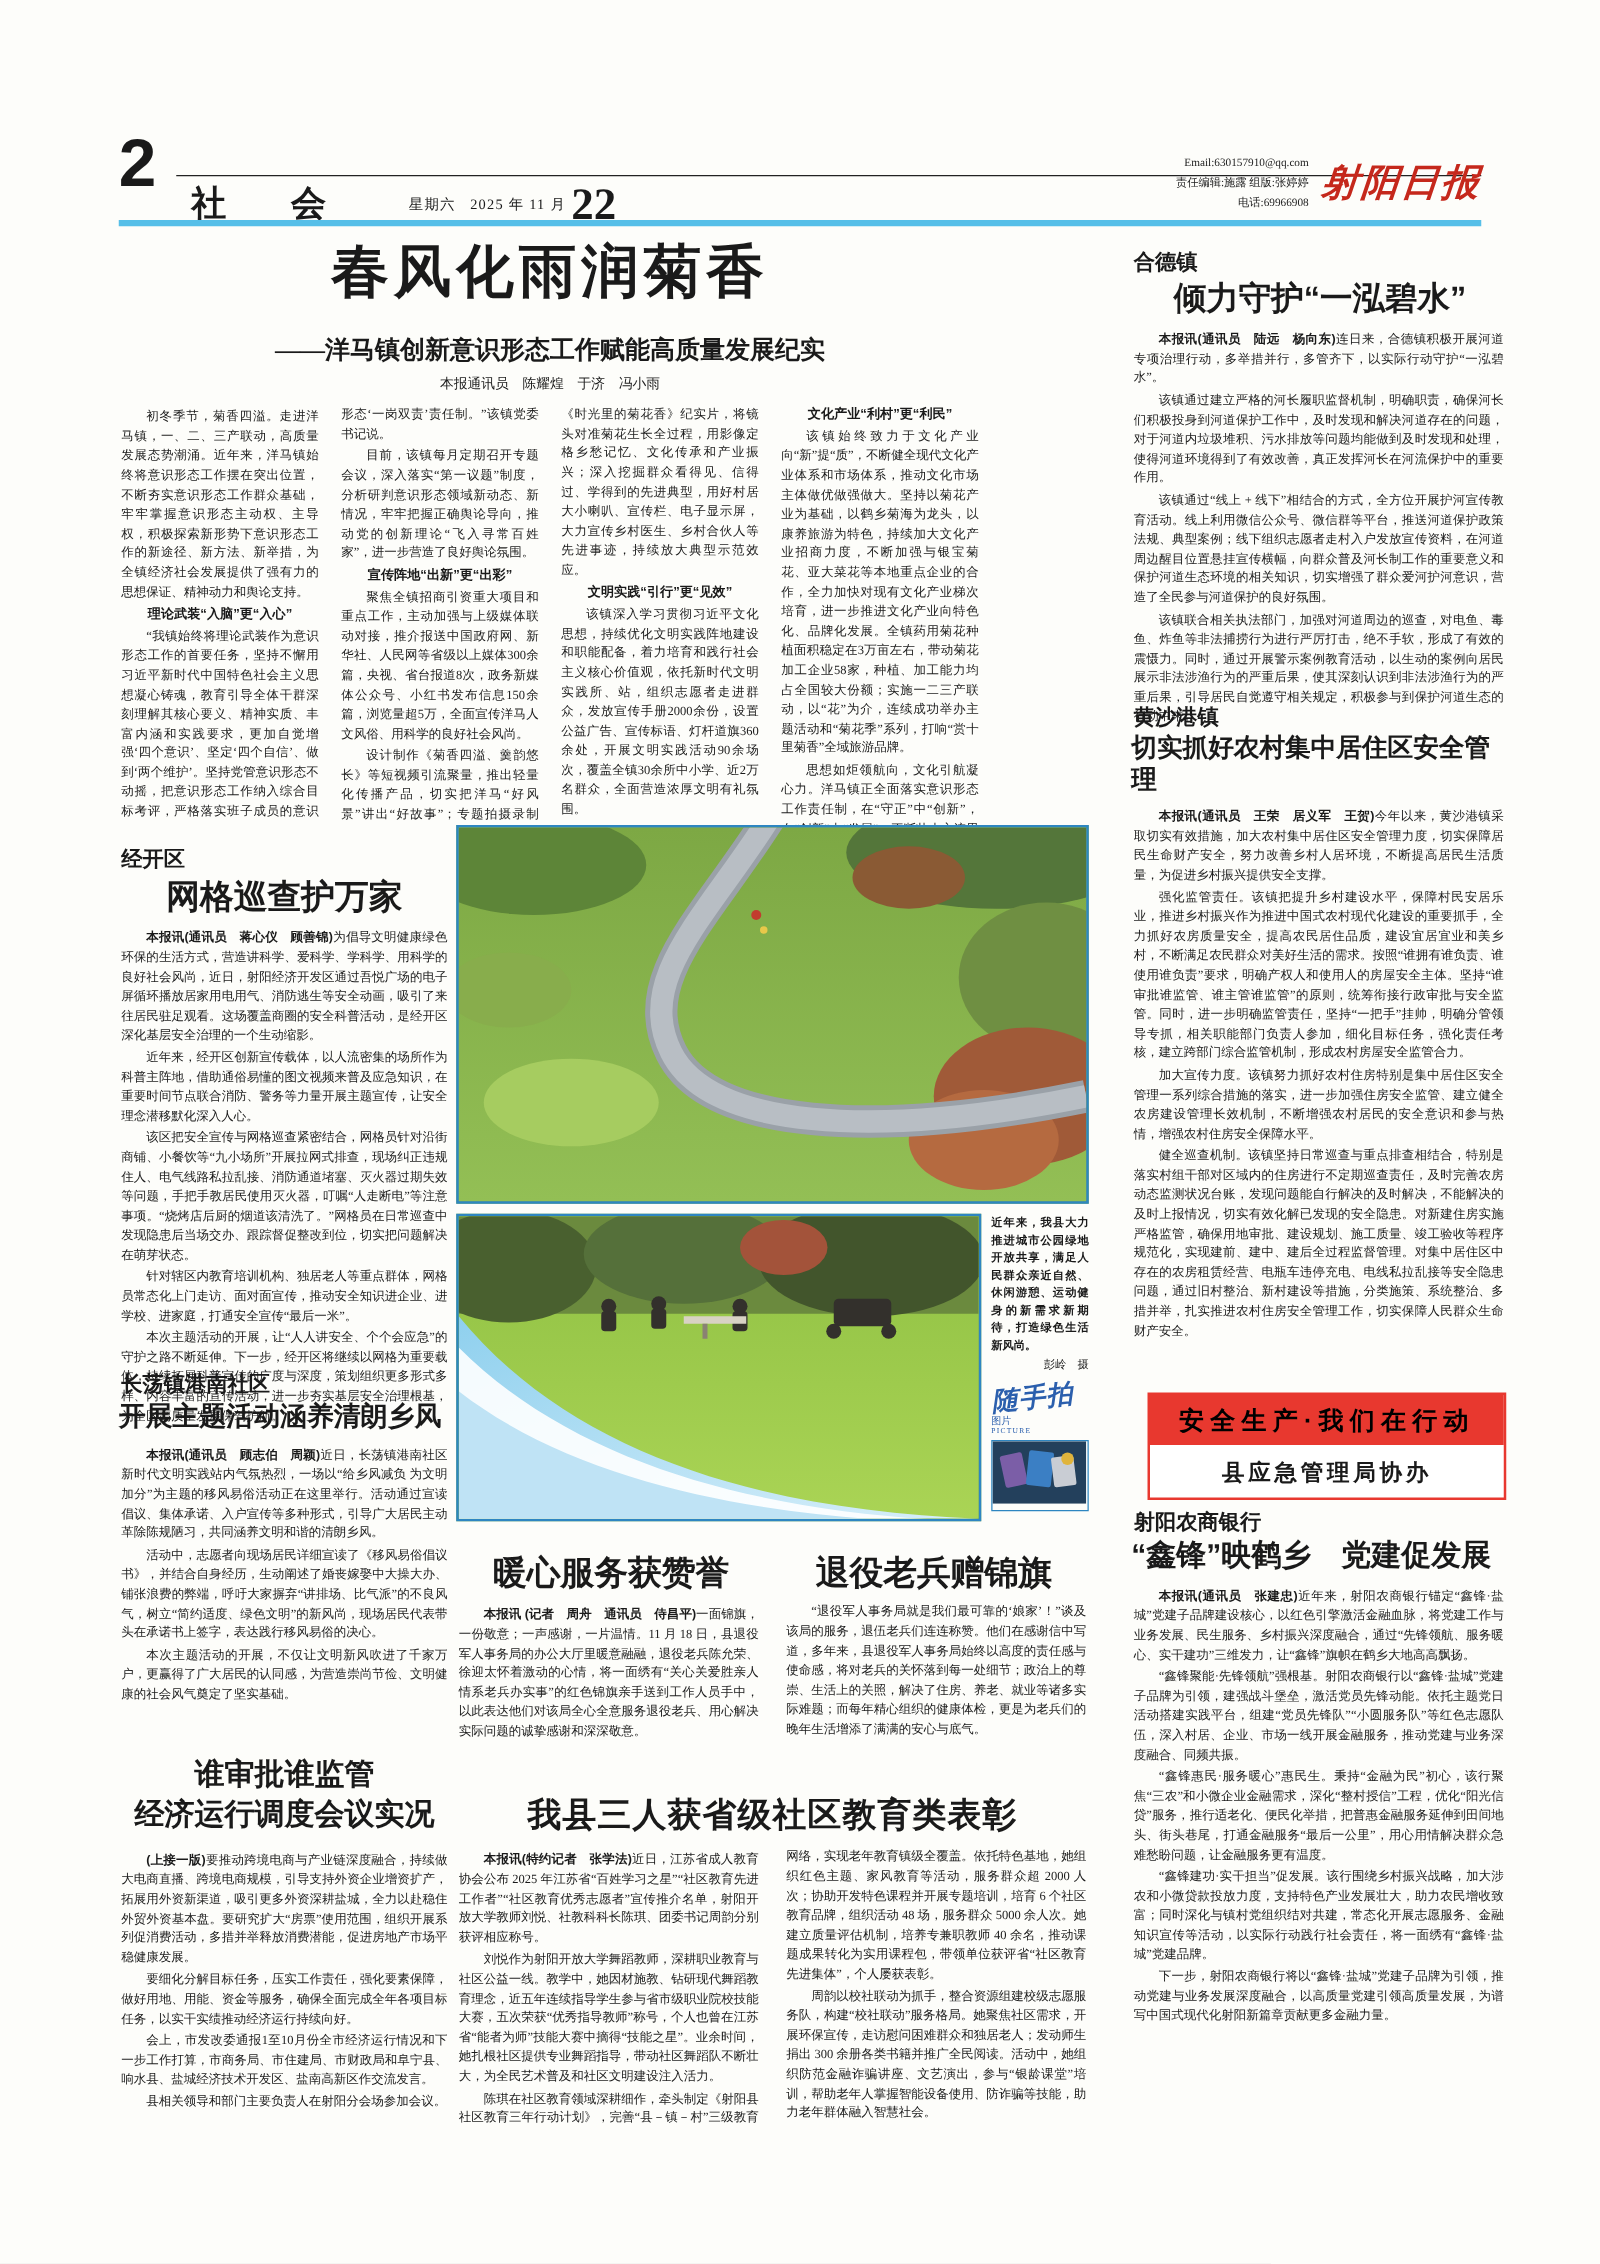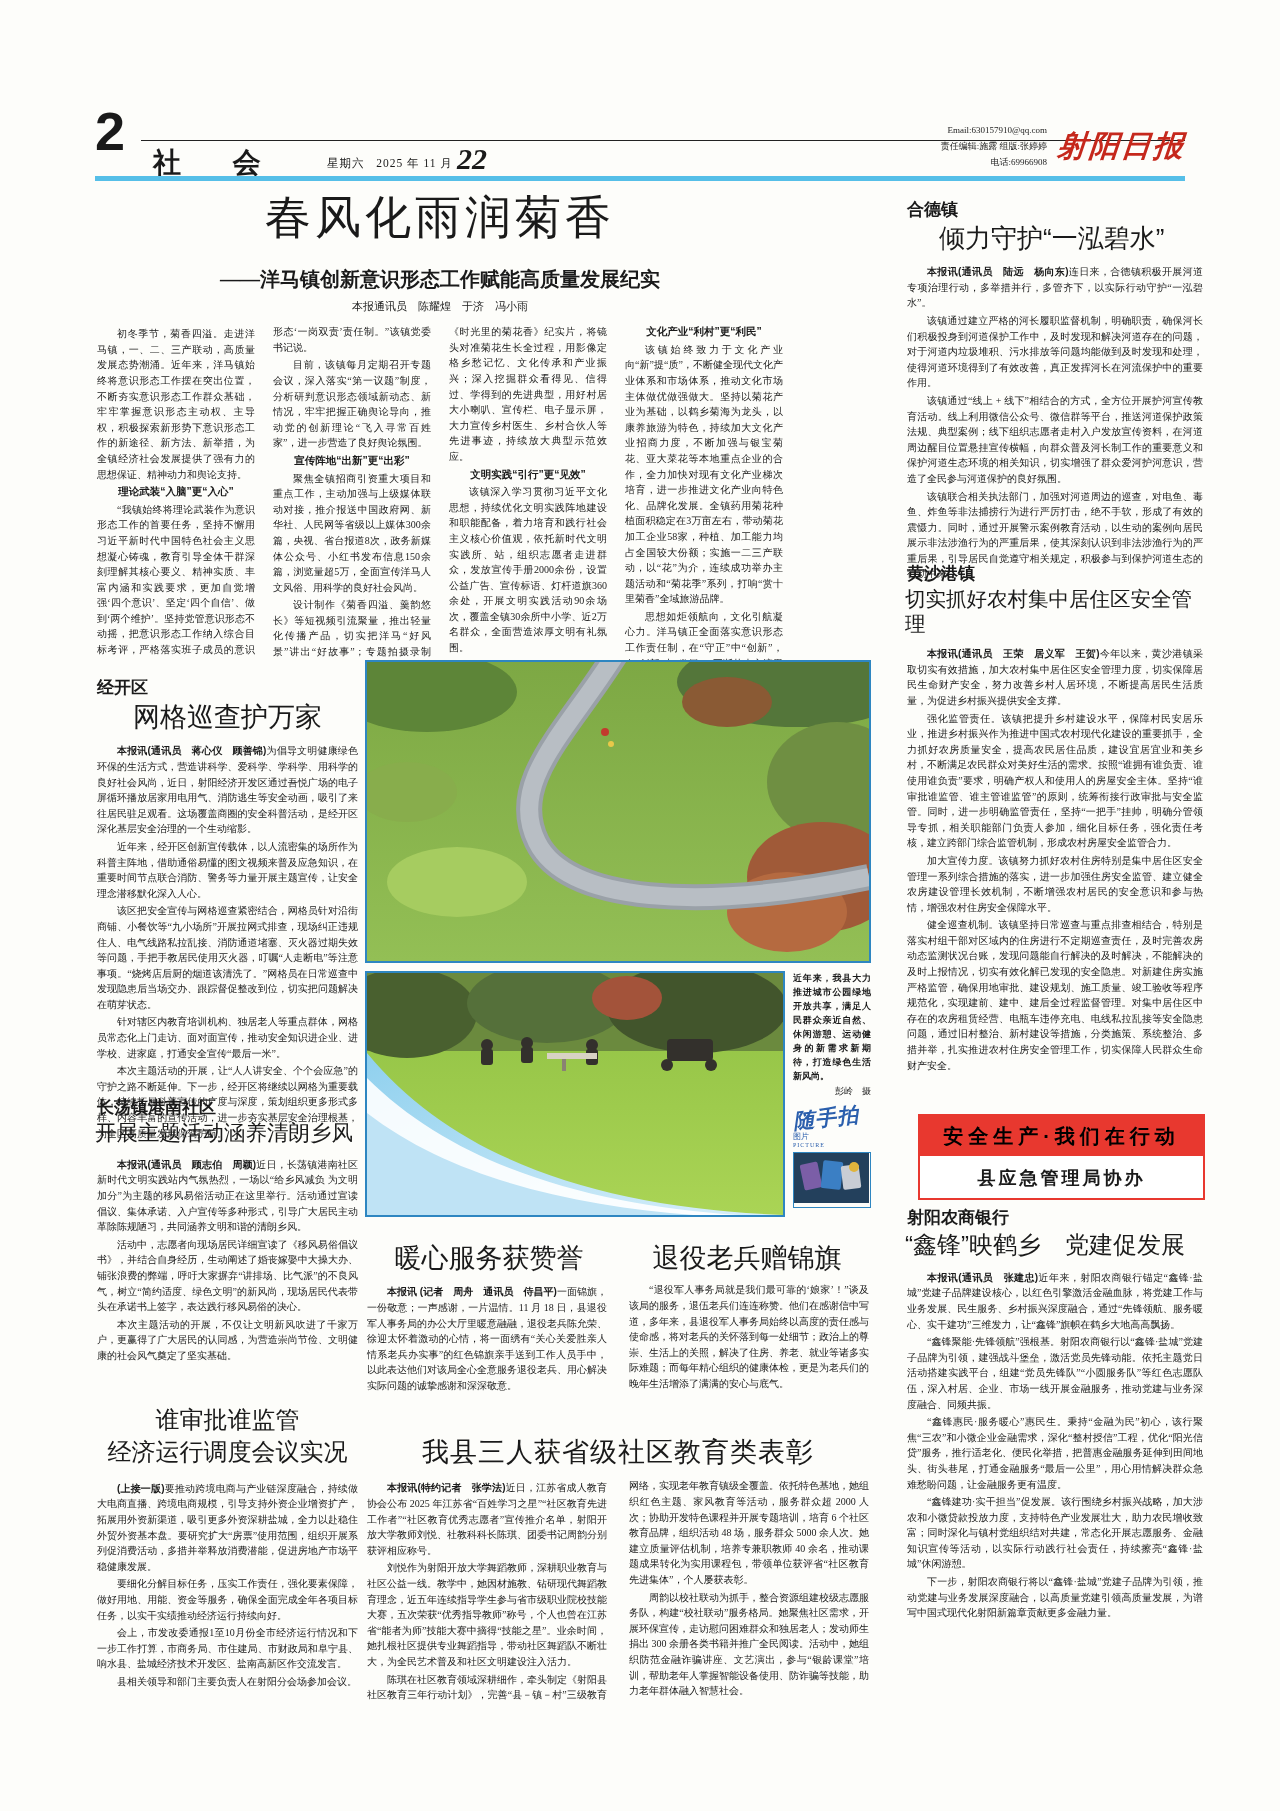--- a/index.html
+++ b/index.html
@@ -7,28 +7,28 @@
         font-family:"Liberation Serif","DejaVu Serif",serif;color:#1a1a1a;overflow:hidden;}
   .abs{position:absolute;}
   
   #hdr{left:95px;top:98px;width:1090px;height:80px;}
   .pageno{position:absolute;left:0;top:6px;font-family:"Liberation Sans",sans-serif;
           font-weight:bold;font-size:54px;line-height:1;}
   .hdr-rule{position:absolute;left:46px;right:0;top:42px;border-top:1.5px solid #222;}
   .section-name{position:absolute;left:58px;top:46px;font-family:"Liberation Sans",sans-serif;
           font-weight:bold;font-size:28px;letter-spacing:22px;}
   .dateline{position:absolute;left:232px;top:58px;font-size:11.5px;letter-spacing:1px;}
-  .daynum{position:absolute;left:362px;top:44px;font-size:30px;font-style:italic;font-weight:bold;}
+  .daynum{position:absolute;left:362px;top:44px;font-size:36px;font-weight:bold;}
   .hdr-info{position:absolute;right:138px;top:24px;text-align:right;font-size:9px;line-height:1.8;color:#222;}
   .masthead{position:absolute;right:0;top:28px;font-size:30px;font-weight:bold;font-style:italic;
           color:#c5281c;letter-spacing:2px;transform:skewX(-5deg);font-family:"Liberation Serif",serif;}
   .blue-rule{position:absolute;left:95px;top:176px;width:1090px;height:5px;background:#56bfe8;}
   
   .kicker{font-weight:bold;font-size:17px;margin:0 0 2px 2px;}
-  .hl{font-family:"Liberation Sans",sans-serif;font-weight:normal;margin:0;line-height:1.2;}
+  .hl{font-family:"Liberation Sans",sans-serif;font-weight:bold;margin:0;line-height:1.2;}
   .body{font-size:10px;line-height:15.6px;text-align:justify;overflow:hidden;}
   .body p.para{margin:2px;text-indent:2em;}
   .body .subhead{font-family:"Liberation Sans",sans-serif;font-weight:bold;text-align:center;
           font-size:10.5px;margin:2px 0;}
   .body b{font-family:"Liberation Sans",sans-serif;}
   
   #main-art{left:95px;top:190px;width:690px;height:468px;}
   #main-art .hl-main{text-align:center;font-size:46px;letter-spacing:4px;}
   #main-art .subtitle{text-align:center;font-weight:bold;font-size:20px;margin-top:21px;
           font-family:"Liberation Serif",serif;}
@@ -148,21 +148,21 @@
     <div class="rb2">县应急管理局协办</div>
   </div>
 
   <section id="nong" class="abs">
     <div class="kicker">射阳农商银行</div>
     <h2 class="hl">“鑫锋”映鹤乡　党建促发展</h2>
     <div class="body">
         <p class="para"><b>本报讯(通讯员　张建忠)</b>近年来，射阳农商银行锚定“鑫锋·盐城”党建子品牌建设核心，以红色引擎激活金融血脉，将党建工作与业务发展、民生服务、乡村振兴深度融合，通过“先锋领航、服务暖心、实干建功”三维发力，让“鑫锋”旗帜在鹤乡大地高高飘扬。</p>
         <p class="para">“鑫锋聚能·先锋领航”强根基。射阳农商银行以“鑫锋·盐城”党建子品牌为引领，建强战斗堡垒，激活党员先锋动能。依托主题党日活动搭建实践平台，组建“党员先锋队”“小圆服务队”等红色志愿队伍，深入村居、企业、市场一线开展金融服务，推动党建与业务深度融合、同频共振。</p>
         <p class="para">“鑫锋惠民·服务暖心”惠民生。秉持“金融为民”初心，该行聚焦“三农”和小微企业金融需求，深化“整村授信”工程，优化“阳光信贷”服务，推行适老化、便民化举措，把普惠金融服务延伸到田间地头、街头巷尾，打通金融服务“最后一公里”，用心用情解决群众急难愁盼问题，让金融服务更有温度。</p>
-        <p class="para">“鑫锋建功·实干担当”促发展。该行围绕乡村振兴战略，加大涉农和小微贷款投放力度，支持特色产业发展壮大，助力农民增收致富；同时深化与镇村党组织结对共建，常态化开展志愿服务、金融知识宣传等活动，以实际行动践行社会责任，持续擦亮“鑫锋·盐城”休闲游憩。</p>
+        <p class="para">“鑫锋建功·实干担当”促发展。该行围绕乡村振兴战略，加大涉农和小微贷款投放力度，支持特色产业发展壮大，助力农民增收致富；同时深化与镇村党组织结对共建，常态化开展志愿服务、金融知识宣传等活动，以实际行动践行社会责任，将一面绣有“鑫锋·盐城”党建品牌。</p>
         <p class="para">下一步，射阳农商银行将以“鑫锋·盐城”党建子品牌为引领，推动党建与业务发展深度融合，以高质量党建引领高质量发展，为谱写中国式现代化射阳新篇章贡献更多金融力量。</p>
       </div>
   </section>
 
   <section id="jing" class="abs">
     <div class="kicker">经开区</div>
     <h2 class="hl">网格巡查护万家</h2>
     <div class="body">
         <p class="para"><b>本报讯(通讯员　蒋心仪　顾善锦)</b>为倡导文明健康绿色环保的生活方式，营造讲科学、爱科学、学科学、用科学的良好社会风尚，近日，射阳经济开发区通过吾悦广场的电子屏循环播放居家用电用气、消防逃生等安全动画，吸引了来往居民驻足观看。这场覆盖商圈的安全科普活动，是经开区深化基层安全治理的一个生动缩影。</p>
         <p class="para">近年来，经开区创新宣传载体，以人流密集的场所作为科普主阵地，借助通俗易懂的图文视频来普及应急知识，在重要时间节点联合消防、警务等力量开展主题宣传，让安全理念潜移默化深入人心。</p>

